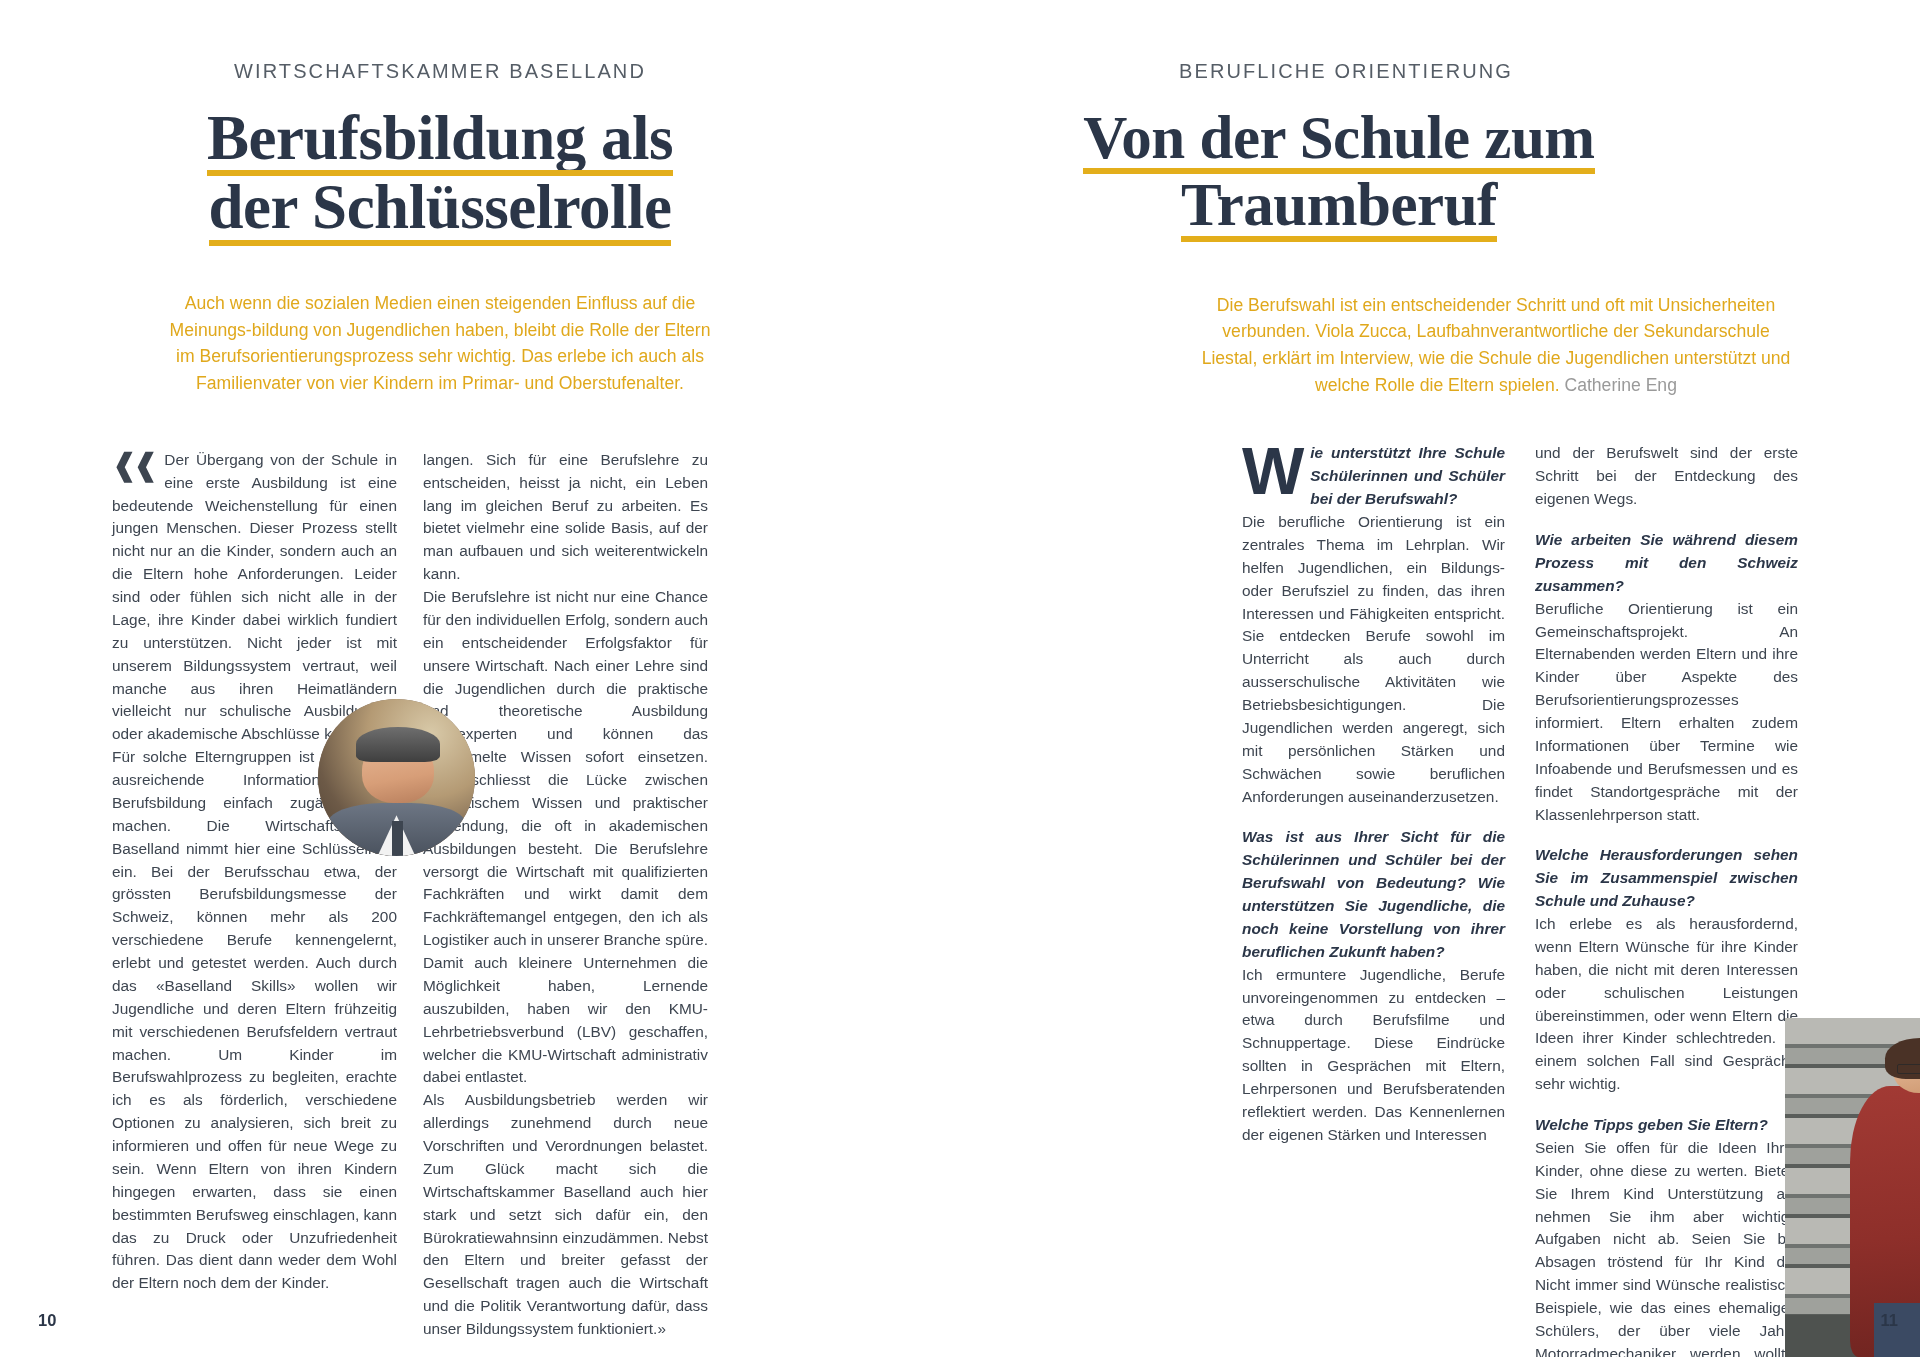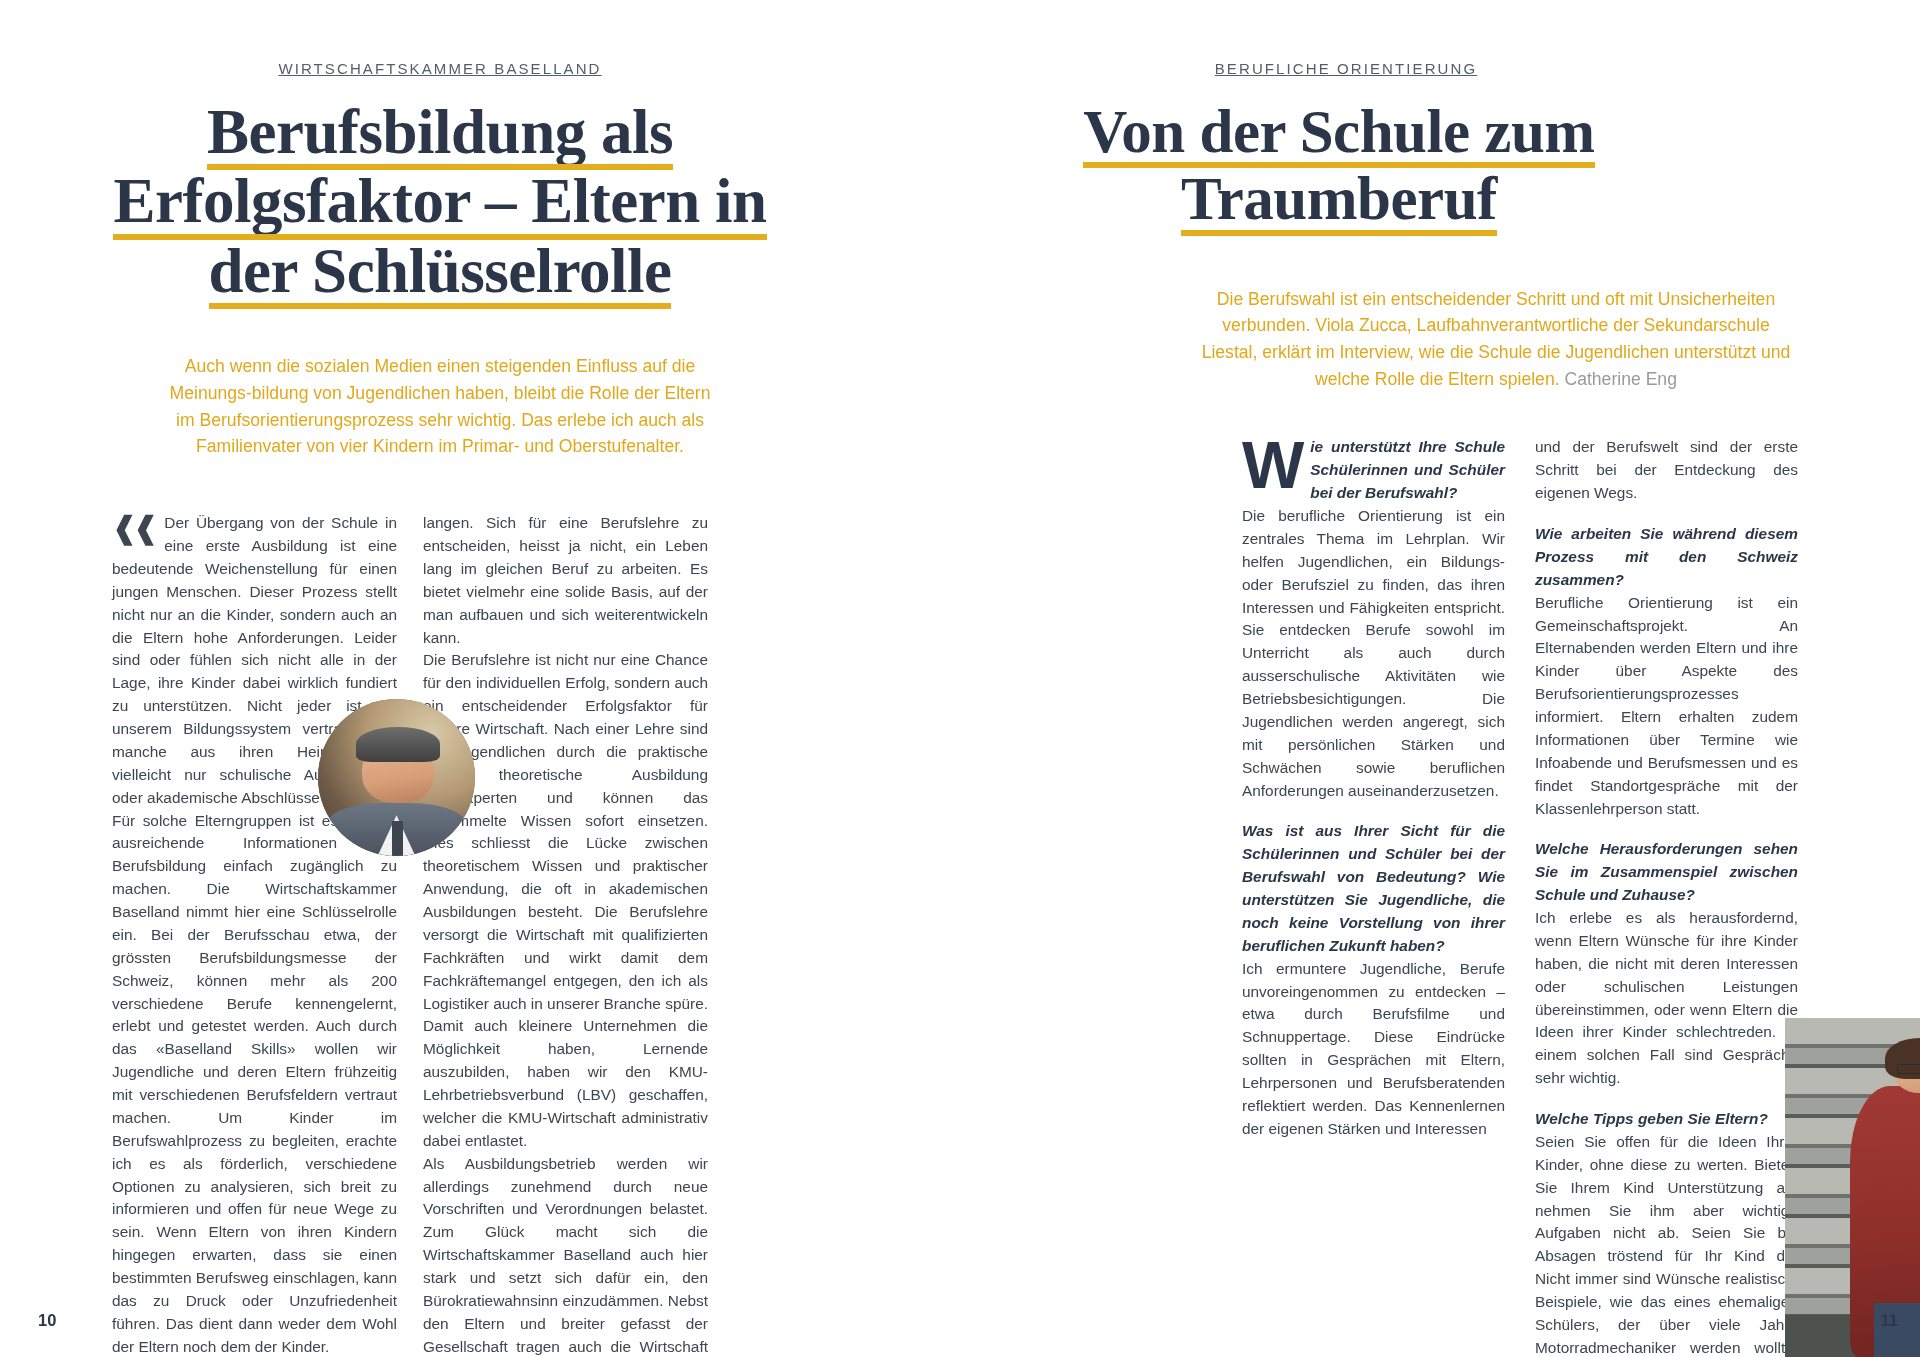--- a/index.html
+++ b/index.html
@@ -23,26 +23,25 @@
   .page {
     position: relative;
     height: 1357px;
   }
   .page-left  { width: 880px; padding: 0 0 0 0; }
   .page-right { width: 1040px; }
 
   
   .kicker {
     text-align: center;
-    font-size: 15px;
+    font-size: 20px;
     letter-spacing: 2.1px;
     color: #555d66;
     font-weight: 400;
     text-transform: uppercase;
-    text-decoration: underline;
   }
 
   
   .headline {
     font-family: "Liberation Serif", serif;
     font-weight: 700;
     color: #2b3648;
     text-align: center;
     line-height: 1.07;
     letter-spacing: -0.5px;
@@ -244,21 +243,20 @@
 <body>
 
 <div class="spread">
 
   <div class="page page-left">
 
     <div class="kicker" style="margin-top:60px;">WIRTSCHAFTSKAMMER BASELLAND</div>
 
     <div class="headline hl-left" style="margin-top:22px; padding:0 82px;">
       <span class="hl-line"><span class="txt">Berufsbildung als</span></span>
-      <span class="hl-line"><span class="txt">Erfolgsfaktor – Eltern in</span></span>
       <span class="hl-line"><span class="txt">der Schlüsselrolle</span></span>
     </div>
 
     <div class="lead" style="margin:46px auto 0; width:560px;">Auch wenn die sozialen Medien einen steigenden Einfluss auf die Meinungs-bildung von Jugendlichen haben, bleibt die Rolle der Eltern im Berufsorientierungsprozess sehr wichtig. Das erlebe ich auch als Familienvater von vier Kindern im Primar- und Oberstufenalter.</div>
 
     <div class="cols" style="margin-top:52px; padding:0 112px 0 112px; gap:26px;">
 
       <div class="col" style="width:285px;">
         <p>
           <span class="quote-mark">❰❰</span>

